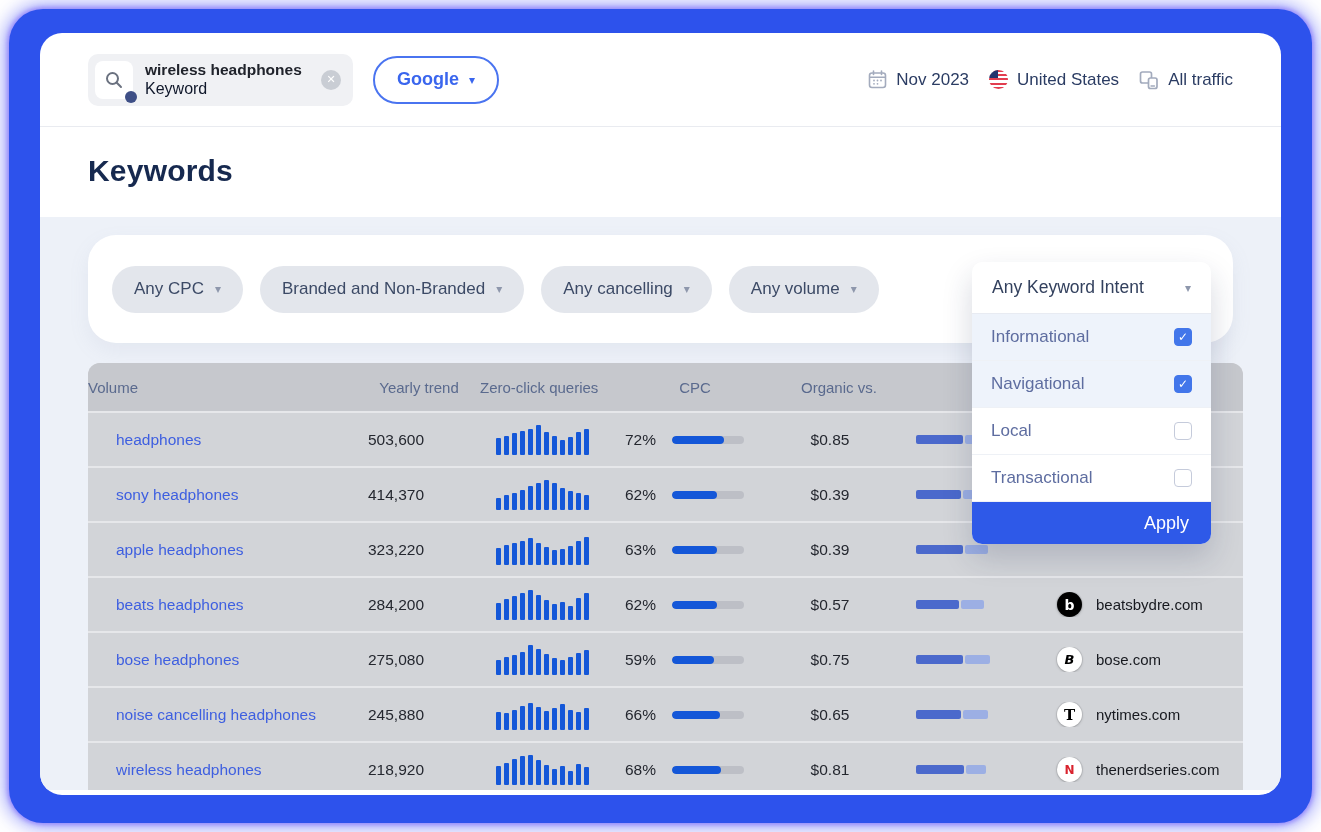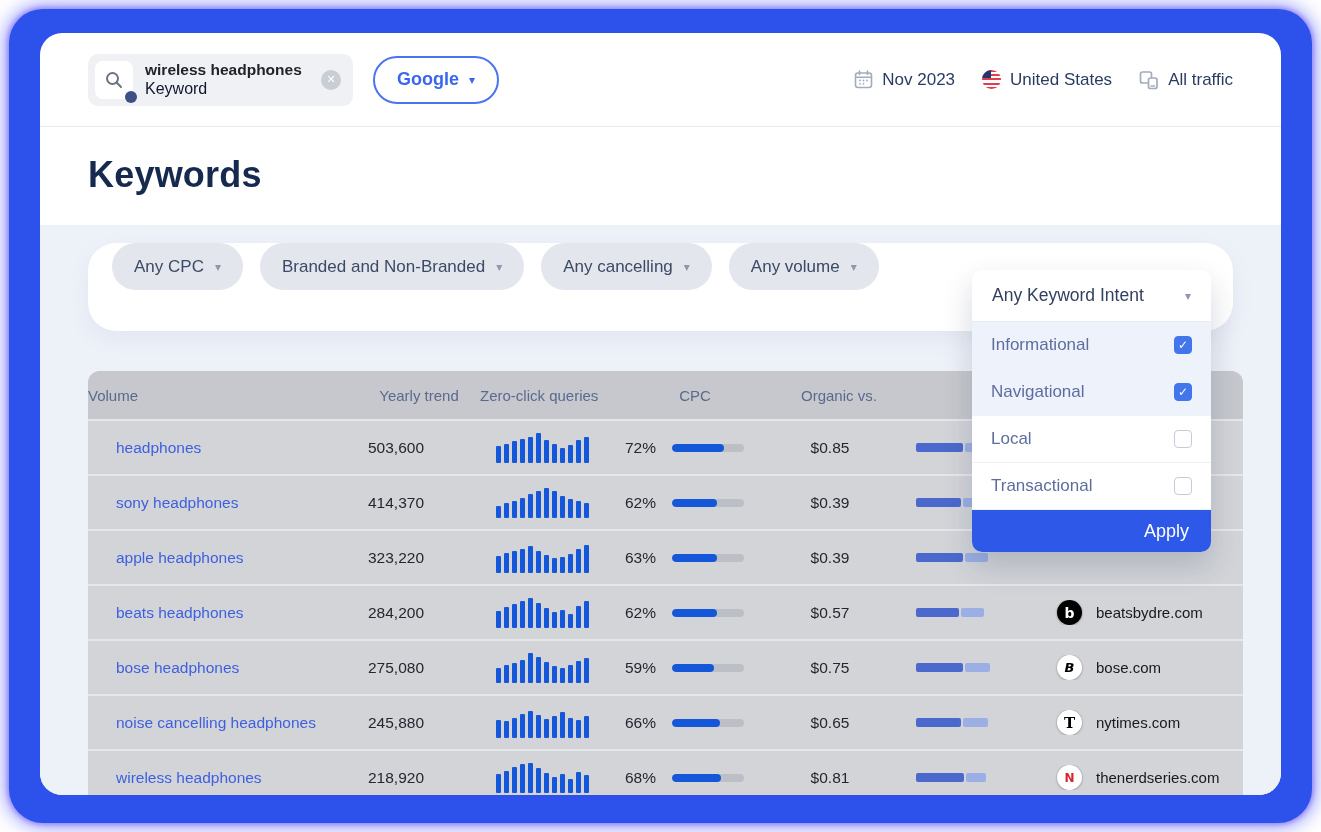--- a/index.html
+++ b/index.html
@@ -26,36 +26,36 @@
   .search-text { margin-left:12px; flex:1; line-height:1.25; }
   .search-value { font-size:15.5px; font-weight:bold; color:#20232b; }
   .search-label { font-size:16px; color:#0f172a; }
   .clear-btn { width:20px; height:20px; border-radius:50%; background:#c9cdd4; color:#fff;
     font-size:11px; display:flex; align-items:center; justify-content:center; flex:0 0 auto; cursor:pointer; }
   .engine-pill { margin-left:20px; height:48px; padding:0 22px; border:2px solid #4a74f0;
     border-radius:26px; background:#fff; color:#3a66ee; font-size:18px; font-weight:bold;
     display:flex; align-items:center; gap:10px; cursor:pointer; }
   .caret { font-size:12px; color:#8e97ac; }
   .engine-pill .caret { color:#3a66ee; }
-  .topbar-right { margin-left:auto; display:flex; align-items:center; gap:27px; }
+  .topbar-right { margin-left:auto; display:flex; align-items:center; gap:20px; }
   .meta-item { display:flex; align-items:center; gap:9px; font-size:17px; color:#2b3c63; }
   .flag { position:relative; width:19px; height:19px; border-radius:50%; overflow:hidden;
     background:repeating-linear-gradient(180deg,#e23d4f 0 2.1px,#ffffff 2.1px 4.2px); flex:0 0 auto; }
   .flag .canton { position:absolute; left:0; top:0; width:9px; height:8px; background:#23346e; }
 
   
   .title-wrap { padding:27px 48px 29px; background:#ffffff; }
-  .page-title { font-size:36px; font-weight:600; color:#16294f; letter-spacing:.2px; }
+  .page-title { font-size:30px; font-weight:600; color:#16294f; letter-spacing:.2px; }
 
   
   .section { position:relative; background:#edf1f8; height:573px; }
 
   
-  .filterbar { position:absolute; left:48px; top:18px; width:1145px; height:88px;
-    background:#ffffff; border-radius:28px; display:flex; align-items:flex-start; padding:0 24px;
+  .filterbar { position:absolute; left:48px; top:18px; width:1145px; height:108px;
+    background:#ffffff; border-radius:28px; display:flex; align-items:center; padding:0 24px;
     gap:17px; box-shadow:0 8px 20px rgba(140,150,180,.10); }
   .pill { height:47px; padding:0 22px; background:#e3e6ec; border-radius:24px; color:#3c4a66;
     font-size:17px; display:flex; align-items:center; gap:11px; cursor:pointer; white-space:nowrap; }
 
   
   .intent-panel { position:absolute; left:932px; top:45px; width:239px; background:#ffffff;
     border-radius:10px; box-shadow:0 14px 30px rgba(30,40,80,.18); z-index:6; overflow:hidden; }
   .intent-head { height:52px; padding:0 20px 0 20px; display:flex; align-items:center;
     justify-content:space-between; font-size:17.5px; color:#33415e; border-bottom:1px solid #e8ebf2;
     cursor:pointer; }

